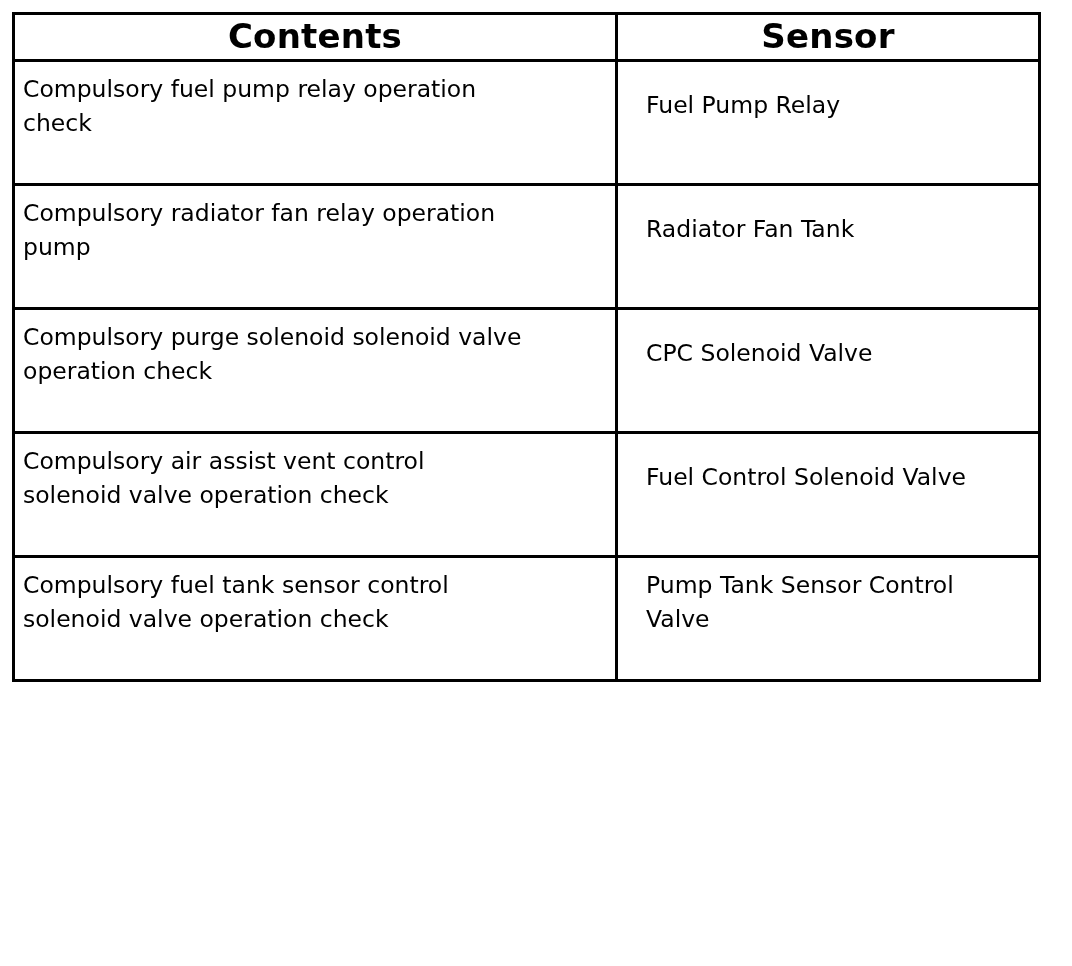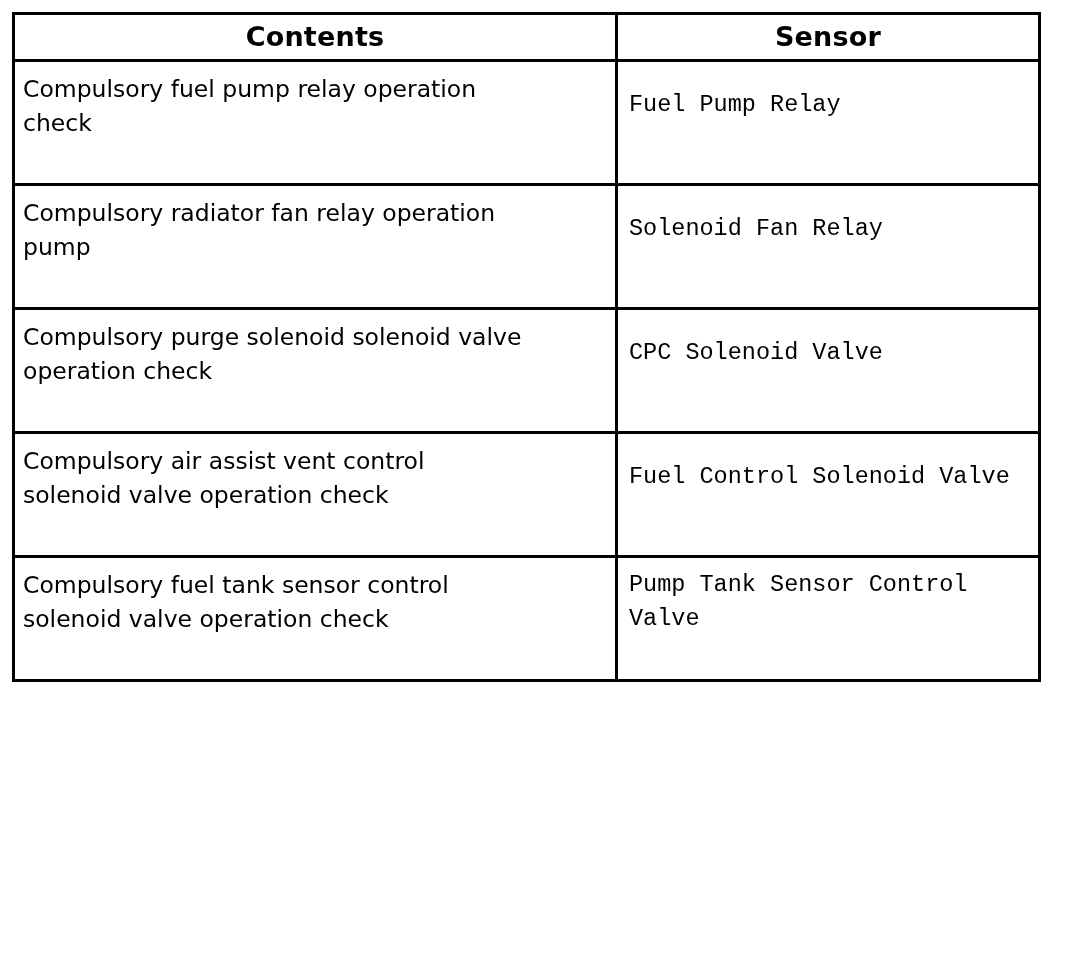--- a/index.html
+++ b/index.html
@@ -36,38 +36,37 @@
   .spec-table td {
     border: 3px solid #000000;
     background: #ffffff;
     vertical-align: top;
     padding: 0;
   }
   .spec-table th {
     height: 44px;
     text-align: center;
     vertical-align: middle;
-    font-size: 27px;
+    font-size: 34px;
     font-weight: bold;
     line-height: 1.1;
     letter-spacing: 0.2px;
   }
   .spec-table td {
     height: 121px;
   }
   .cell-text {
     font-size: 23.5px;
     line-height: 34px;
     font-weight: normal;
     padding: 10px 6px 0 8px;
     white-space: pre-line;
   }
   .cell-display .cell-text {
-    padding-left: 11px;
-    font-family: Liberation Mono, monospace;
+    padding-left: 28px;
   }
   .row-1 .cell-display .cell-text,
   .row-2 .cell-display .cell-text,
   .row-3 .cell-display .cell-text,
   .row-4 .cell-display .cell-text,
   .row-5 .cell-display .cell-text,
   .row-6 .cell-display .cell-text {
     padding-top: 26px;
   }
   .row-7 .cell-display .cell-text {
@@ -101,21 +100,21 @@
           <div class="cell-text">Fuel Pump Relay</div>
         </td>
       </tr>
 
       <tr class="row-2">
         <td class="cell-contents">
           <div class="cell-text">Compulsory radiator fan relay operation
 pump</div>
         </td>
         <td class="cell-display">
-          <div class="cell-text">Solenoid Fan Relay</div>
+          <div class="cell-text">Radiator Fan Tank</div>
         </td>
       </tr>
 
 
       <tr class="row-4">
         <td class="cell-contents">
           <div class="cell-text">Compulsory purge solenoid solenoid valve
 operation check</div>
         </td>
         <td class="cell-display">

